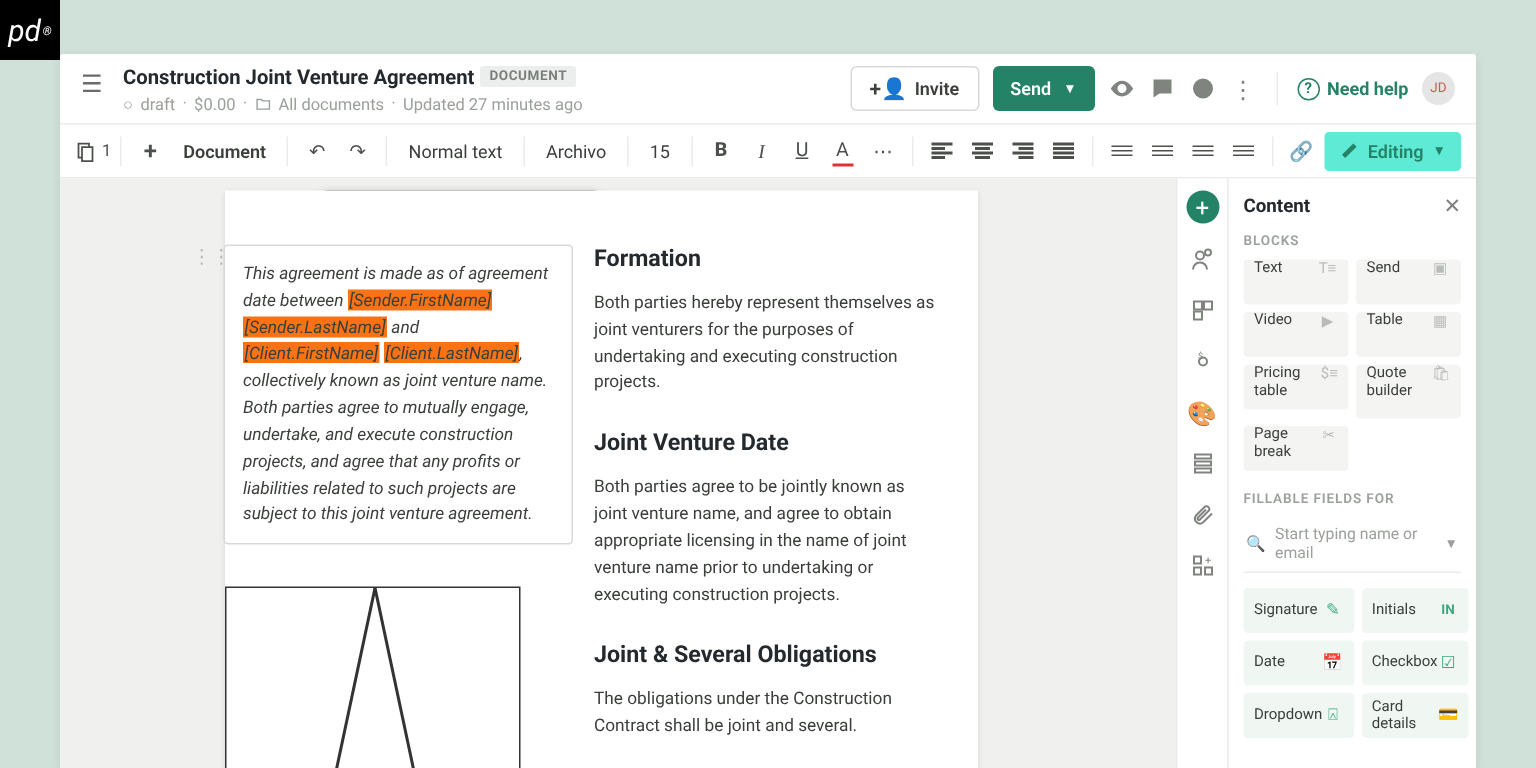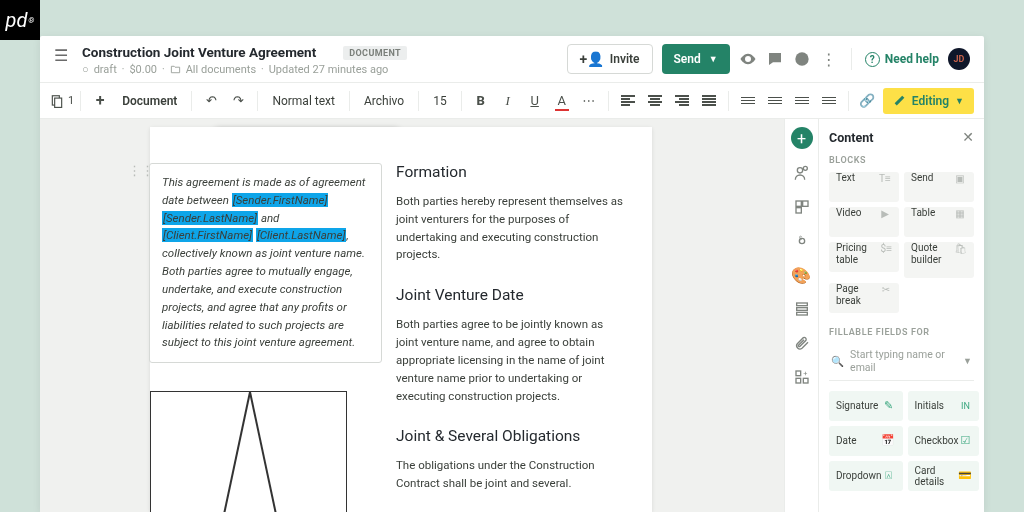--- a/index.html
+++ b/index.html
@@ -3,60 +3,60 @@
 <meta charset="utf-8">
 <style>
 *{box-sizing:border-box;margin:0;padding:0;font-family:-apple-system,BlinkMacSystemFont,"Segoe UI",Roboto,Arial,sans-serif}
 body{background:#cfe1d9;width:1024px;height:512px;overflow:hidden;position:relative}
 .pd-logo{position:absolute;top:0;left:0;width:40px;height:40px;background:#000;color:#fff;font-family:Georgia,serif;font-style:italic;font-size:20px;display:flex;align-items:center;justify-content:center}
 .pd-logo .reg{font-size:8px;vertical-align:top;margin-left:1px}
 .app{position:absolute;top:36px;left:40px;right:40px;bottom:0;background:#fff;border-radius:2px 2px 0 0;box-shadow:0 2px 8px rgba(0,0,0,0.08);display:flex;flex-direction:column;overflow:hidden}
 .header{display:flex;align-items:flex-start;padding:8px 14px 6px;border-bottom:1px solid #eaecea}
 .ham{width:18px;color:#6b6b6b;font-size:16px;margin-right:10px;margin-top:2px}
 .title-wrap{flex:1}
-.title-row{display:flex;align-items:flex-end;gap:27px}
+.title-row{display:flex;align-items:flex-start;gap:4px}
 .doc-title{font-size:13.5px;font-weight:700;color:#24292e}
 .tmpl{background:#eceeee;color:#7a7f7a;font-size:9px;font-weight:700;letter-spacing:.4px;padding:2px 6px;border-radius:2px}
 .meta{display:flex;align-items:center;gap:5px;color:#9aa09a;font-size:11px;margin-top:3px}
 .meta .dot{font-size:10px}
 .meta svg{width:11px;height:11px}
 .hdr-actions{display:flex;align-items:center;gap:9px}
 .btn{display:flex;align-items:center;gap:5px;font-size:12px;font-weight:600;height:30px;padding:0 12px;border-radius:4px;cursor:pointer}
 .invite{border:1px solid #d6d9d6;color:#3a3f3a;background:#fff}
 .send{background:#248367;color:#fff}
 .send .chev{font-size:9px;margin-left:3px}
 .icn{color:#7f847f;width:18px;height:18px;display:flex;align-items:center;justify-content:center;font-size:15px}
 .kebab{font-size:16px}
 .help{color:#248367;font-size:12px;font-weight:700;display:flex;align-items:center;gap:5px}
 .help .q{width:15px;height:15px;border:1.5px solid #248367;border-radius:50%;font-size:10px;display:flex;align-items:center;justify-content:center}
-.avatar{width:22px;height:22px;border-radius:50%;background:#0f172a;color:#c4604a;font-size:9px;font-weight:700;display:flex;align-items:center;justify-content:center}
+.avatar{width:22px;height:22px;border-radius:50%;background:#e5e5e5;color:#c4604a;font-size:9px;font-weight:400;display:flex;align-items:center;justify-content:center}
 .toolbar{display:flex;align-items:center;border-bottom:1px solid #eaecea;height:36px;padding:0 10px;gap:1px}
 .tb-div{width:1px;height:20px;background:#eaecea;margin:0 5px}
 .tb-sel{font-size:12px;color:#3a3f3a;padding:0 8px;height:24px;display:flex;align-items:center}
 .tb-btn{width:26px;height:26px;display:flex;align-items:center;justify-content:center;color:#4b504b;font-size:13px;border-radius:3px}
 .tb-btn.bold{font-weight:800}
 .tb-btn.ital{font-style:italic;font-family:Georgia,serif}
 .tb-btn.under{text-decoration:underline}
 .page-count{display:flex;align-items:center;gap:4px;font-size:11px;color:#4b504b}
 .page-count svg{width:14px;height:14px}
-.editing-btn{margin-left:auto;background:#fde047;color:#248367;font-size:12px;font-weight:600;height:26px;padding:0 10px;border-radius:3px;display:flex;align-items:center;gap:6px}
+.editing-btn{margin-left:auto;background:#5eead4;color:#248367;font-size:12px;font-weight:600;height:26px;padding:0 10px;border-radius:3px;display:flex;align-items:center;gap:6px}
 .editing-btn .chev{font-size:9px}
 .body{display:flex;flex:1;overflow:hidden}
 .canvas{flex:1;background:#f0f1ef;position:relative;overflow:hidden}
 .page{position:absolute;top:8px;left:110px;width:502px;bottom:0;background:#fff;box-shadow:0 1px 4px rgba(0,0,0,0.1)}
 .leftcol{position:absolute;top:36px;left:0;width:232px}
 .preamble{border:1px solid #d6d9d6;border-radius:3px;padding:10px 12px;font-size:11.5px;line-height:1.55;font-style:italic;color:#3a3f3a;margin:0 0 0 -1px}
-.hl{background:#0ea5e9;padding:0 1px}
+.hl{background:#f97316;padding:0 1px}
 .drag-handle{position:absolute;left:-22px;top:36px;width:16px;height:16px;color:#b8bcb8;font-size:13px}
 .shape{border:1.5px solid #333;height:300px;margin-top:28px;position:relative;width:197px;margin-left:0}
 .shape::before,.shape::after{content:"";position:absolute;top:0;width:1.5px;height:300px;background:#333;transform-origin:top}
 .shape::before{left:50%;transform:rotate(12deg)}
 .shape::after{left:50%;transform:rotate(-12deg)}
 .rightcol{position:absolute;top:36px;left:246px;width:240px;padding-right:12px}
-.rightcol h2{font-size:15.5px;font-weight:400;color:#24292e;margin-bottom:12px}
+.rightcol h2{font-size:15.5px;font-weight:700;color:#24292e;margin-bottom:12px}
 .rightcol p{font-size:11.5px;line-height:1.55;color:#3a3f3a;margin-bottom:22px}
 .float-tb{position:absolute;top:8px;left:175px;background:#444a4e;border-radius:3px;display:flex;padding:4px;gap:0;box-shadow:0 2px 6px rgba(0,0,0,0.25)}
 .float-tb .fb{width:22px;height:22px;display:flex;align-items:center;justify-content:center;color:#ebecea}
 .float-tb .fb svg{width:14px;height:14px}
 .rail{width:34px;background:#fff;border-left:1px solid #eaecea;display:flex;flex-direction:column;align-items:center;padding-top:8px;gap:14px}
 .rail .ri{width:20px;height:20px;display:flex;align-items:center;justify-content:center;color:#7f847f}
 .rail .ri.active{background:#248367;color:#fff;border-radius:50%;width:22px;height:22px}
 .panel{width:166px;background:#fff;border-left:1px solid #eaecea;padding:10px 10px 0;overflow:hidden}
 .panel-hd{display:flex;justify-content:space-between;align-items:center;margin-bottom:10px}
 .panel-hd h3{font-size:12.5px;font-weight:700;color:#24292e}
@@ -398,21 +398,21 @@
         <span>Start typing name or email</span>
         <span class="chev">▼</span>
       </div>
       <div class="ffgrid">
         <div class="ff">
             <span>Signature</span>
             <span class="fi">✎</span>
           </div>
         <div class="ff">
             <span>Initials</span>
-            <span class="fi" style="font-size:9px;font-weight:400">IN</span>
+            <span class="fi" style="font-size:9px;font-weight:700">IN</span>
           </div>
         <div class="ff">
             <span>Date</span>
             <span class="fi">📅</span>
           </div>
         <div class="ff">
             <span>Checkbox</span>
             <span class="fi">☑</span>
           </div>
         <div class="ff">

